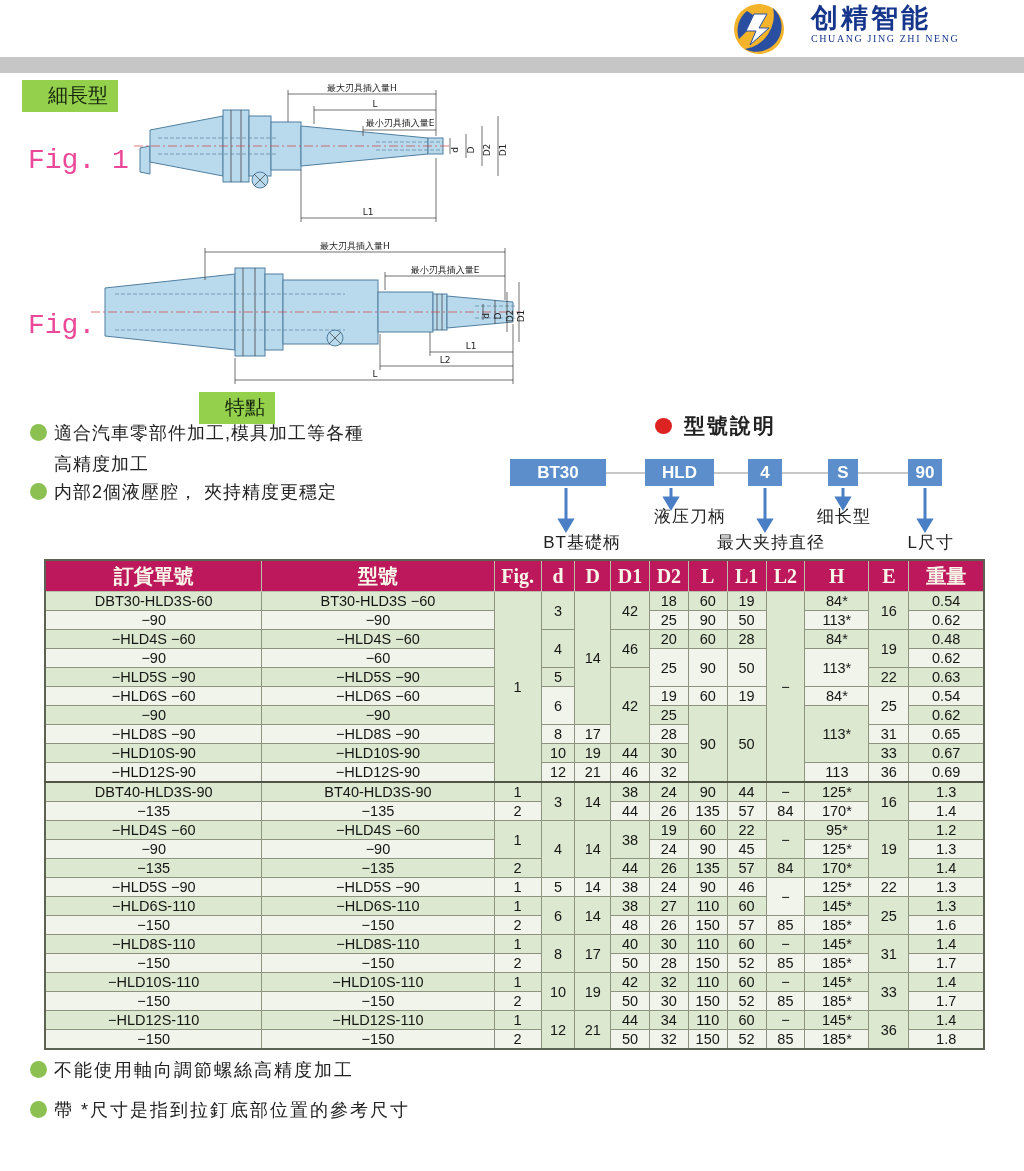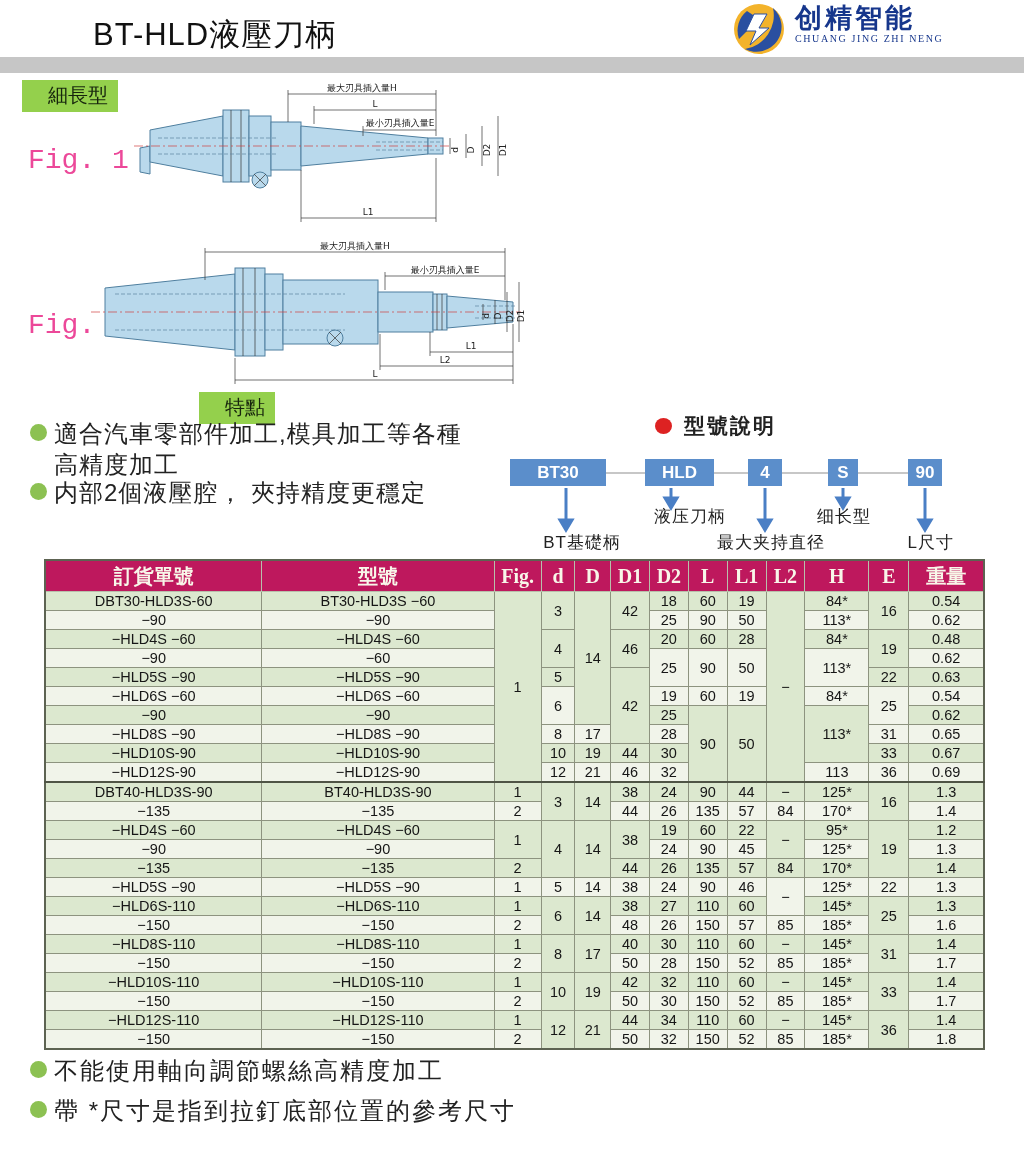--- a/index.html
+++ b/index.html
@@ -2,33 +2,33 @@
 <html><head>
 <meta charset="utf-8">
 <style>
   html,body{margin:0;padding:0;background:#fff;}
   #page{position:relative;width:1024px;height:1171px;background:#ffffff;overflow:hidden;
         font-family:"Liberation Sans","DejaVu Sans",sans-serif;color:#1c1c1c;}
   
   .title{position:absolute;left:93px;top:14px;font-size:31px;letter-spacing:1px;color:#111;}
   .grayband{position:absolute;left:0;top:57px;width:1024px;height:16px;background:#c6c6c6;}
   .logo{position:absolute;left:733px;top:3px;display:flex;align-items:flex-start;}
-  .logo-txt{margin-left:10px;}
+  .logo-txt{margin-left:26px;}
   .logo-cn{font-size:27px;font-weight:bold;color:#16368c;letter-spacing:3px;line-height:30px;}
   .logo-en{font-size:10px;color:#16368c;font-family:"Liberation Serif",serif;letter-spacing:1.6px;}
   
   .tag{position:absolute;background:#94d04c;color:#17250d;font-size:20px;padding:2px 10px 3px 26px;}
   #tag-slim{left:22px;top:80px;}
   #tag-feat{left:199px;top:392px;}
   .figcap{position:absolute;font-family:Liberation Mono, monospace;font-size:28px;color:#ec4899;}
   
   .bullet-row{position:absolute;display:flex;align-items:flex-start;}
   .dot{width:17px;height:17px;border-radius:50%;background:#8cc152;flex:0 0 17px;margin-top:6px;}
   .dot.red{background:#dd2222;width:16px;height:16px;}
-  .bullet-text{margin-left:7px;font-size:24px;line-height:31px;color:#222;white-space:pre-line;letter-spacing:1px;}
+  .bullet-text{margin-left:7px;font-size:18px;line-height:31px;color:#222;white-space:pre-line;letter-spacing:1px;}
   
   .legend-title{position:absolute;left:655px;top:412px;display:flex;align-items:flex-start;font-weight:bold;}
   .legend-title span{margin-left:12px;font-size:21px;letter-spacing:2px;color:#222;}
   .mbox{position:absolute;top:459px;height:27px;background:#5b8ecb;color:#fff;font-size:17px;font-weight:bold;
         display:flex;align-items:center;justify-content:center;z-index:2;}
   .mdesc{position:absolute;font-size:17px;color:#222;text-align:right;letter-spacing:1px;}
   
   #spec-table{position:absolute;left:44px;top:559px;width:941px;border-collapse:collapse;table-layout:fixed;
               border:2px solid #5d6352;}
   #spec-table th{background:#be185d;color:#f8f6e9;font-family:"Liberation Serif",serif;font-weight:bold;
@@ -51,21 +51,20 @@
   .dimtxt{font-size:9px;fill:#222;font-family:"DejaVu Sans",sans-serif;}
   .part{fill:#b9d9ec;stroke:#4f7f9f;stroke-width:1;}
   .cline{stroke:#d04040;stroke-width:0.7;stroke-dasharray:9 3 2 3;fill:none;}
   .bore{stroke:#5b85a2;stroke-width:0.7;stroke-dasharray:4 2;fill:none;}
 </style>
 </head>
 <body>
 
 <div id="page">
 
-  <div class="title">BT-HLD液壓刀柄</div>
   <div class="logo">
     <svg width="52" height="52" viewBox="0 0 52 52">
       <circle cx="26" cy="26" r="25" fill="#f3b32b"></circle>
       <path d="M40 5 A25 25 0 0 1 12 46 A34 34 0 0 0 40 5 Z" fill="#2a4fa0"></path>
       <path d="M6 36 A25 25 0 0 1 14 8 L26 16 Z" fill="#2a4fa0"></path>
       <polygon points="21,11 34,11 26,25 36,25 17,42 23,28 13,28" fill="#ffffff" stroke="#2a4fa0" stroke-width="1"></polygon>
     </svg>
     <div class="logo-txt">
       <div class="logo-cn">创精智能</div>
       <div class="logo-en">CHUANG JING ZHI NENG</div>

